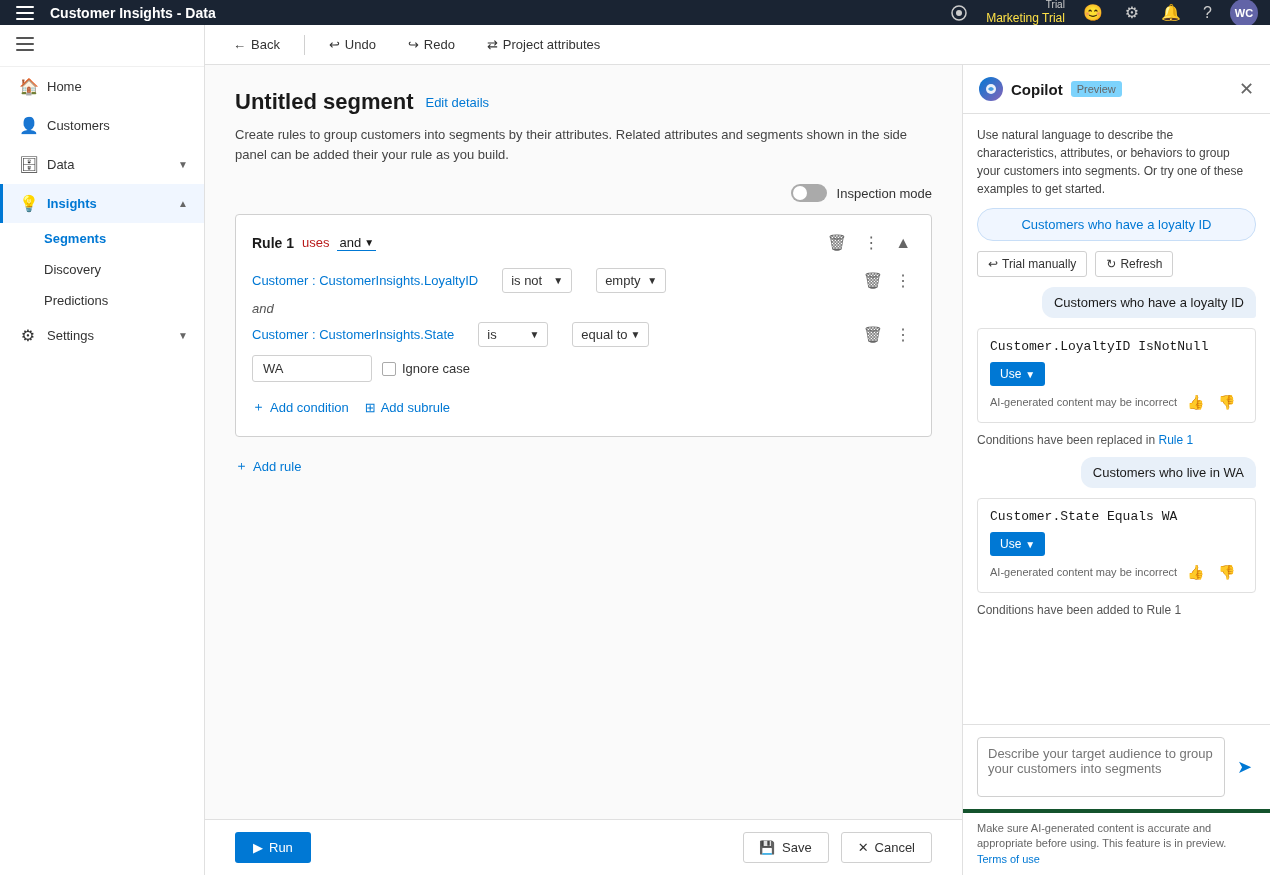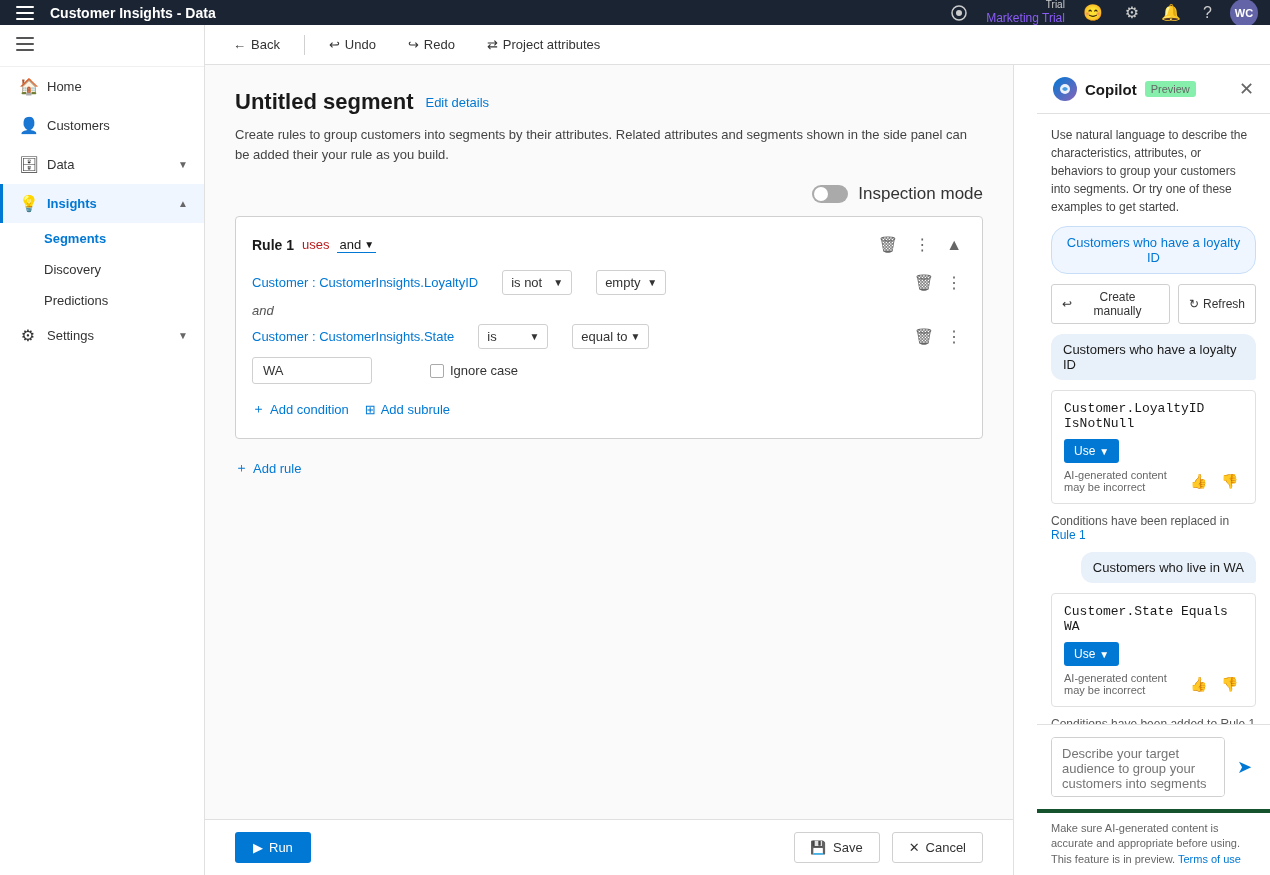--- a/index.html
+++ b/index.html
@@ -3,21 +3,21 @@
   <meta charset="utf-8">
   <style>
     * { box-sizing: border-box; margin: 0; padding: 0; }
     body { font-family: 'Segoe UI', sans-serif; font-size: 13px; background: #f5f5f5; display: flex; flex-direction: column; height: 875px; overflow: hidden; }
 
     
     .topbar { background: #1a2433; color: #fff; height: 25px; display: flex; align-items: center; padding: 0 12px; gap: 12px; flex-shrink: 0; }
     .topbar-title { font-size: 14px; font-weight: 600; color: #fff; flex: 1; }
     .topbar-icons { display: flex; align-items: center; gap: 14px; margin-left: auto; }
     .topbar-trial { display: flex; flex-direction: column; align-items: flex-end; font-size: 10px; line-height: 1.2; color: #ccc; }
-    .topbar-trial span:last-child { font-size: 12px; color: #8b5cf6; font-weight: 500; }
+    .topbar-trial span:last-child { font-size: 12px; color: #fde047; font-weight: 500; }
     .icon-btn { background: none; border: none; color: #ccc; cursor: pointer; font-size: 16px; padding: 4px; border-radius: 3px; display: flex; align-items: center; justify-content: center; }
     .avatar { width: 28px; height: 28px; border-radius: 50%; background: #6264a7; color: #fff; font-size: 11px; font-weight: 600; display: flex; align-items: center; justify-content: center; }
 
     
     .app-body { display: flex; flex: 1; overflow: hidden; }
 
     
     .sidebar { width: 205px; background: #fff; border-right: 1px solid #e0e0e0; display: flex; flex-direction: column; flex-shrink: 0; overflow-y: auto; }
     .sidebar-hamburger { padding: 12px 16px; border-bottom: 1px solid #f0f0f0; }
     .sidebar-nav { flex: 1; }
@@ -44,21 +44,21 @@
     .page-desc { font-size: 13px; color: #444; margin-bottom: 20px; line-height: 1.5; }
 
     
     .inspection-row { display: flex; align-items: center; justify-content: flex-end; gap: 10px; margin-bottom: 12px; }
     .toggle { position: relative; width: 36px; height: 18px; }
     .toggle input { opacity: 0; width: 0; height: 0; }
     .toggle-slider { position: absolute; top: 0; left: 0; right: 0; bottom: 0; background: #aaa; border-radius: 9px; cursor: pointer; transition: .2s; }
     .toggle-slider:before { content: ''; position: absolute; height: 14px; width: 14px; left: 2px; top: 2px; background: white; border-radius: 50%; transition: .2s; }
     input:checked + .toggle-slider { background: #0078d4; }
     input:checked + .toggle-slider:before { transform: translateX(18px); }
-    .inspection-label { font-size: 17px; color: #333; }
+    .inspection-label { font-size: 13px; color: #333; }
 
     
     .rule-box { background: #fff; border: 1px solid #d0d0d0; border-radius: 4px; padding: 16px; margin-bottom: 16px; }
     .rule-header { display: flex; align-items: center; gap: 8px; margin-bottom: 14px; }
     .rule-title { font-size: 14px; font-weight: 600; color: #1a1a1a; }
     .rule-uses { font-size: 13px; color: #b91c1c; }
     .rule-dropdown { display: inline-flex; align-items: center; gap: 3px; border-bottom: 1px solid #0078d4; padding: 0 2px; cursor: pointer; font-size: 13px; color: #1a1a1a; }
     .rule-header-actions { margin-left: auto; display: flex; align-items: center; gap: 8px; }
     .icon-gray { color: #666; cursor: pointer; font-size: 16px; padding: 2px 4px; border-radius: 3px; }
 
@@ -67,43 +67,43 @@
     .condition-field { font-size: 13px; color: #0078d4; cursor: pointer; }
     .condition-op { display: flex; align-items: center; gap: 3px; border: 1px solid #d0d0d0; padding: 4px 8px; border-radius: 3px; cursor: pointer; background: #fff; font-size: 13px; color: #333; min-width: 70px; justify-content: space-between; }
     .condition-val { display: flex; align-items: center; gap: 3px; border: 1px solid #d0d0d0; padding: 4px 8px; border-radius: 3px; cursor: pointer; background: #fff; font-size: 13px; color: #333; min-width: 70px; justify-content: space-between; }
     .condition-actions { margin-left: auto; display: flex; gap: 4px; }
 
     .and-label { font-size: 13px; color: #555; font-style: italic; margin: 6px 0; }
 
     
     .value-row { display: flex; align-items: center; gap: 10px; margin-bottom: 12px; }
     .value-input { border: 1px solid #d0d0d0; padding: 5px 10px; border-radius: 3px; font-size: 13px; width: 120px; color: #333; background: #fff; }
-    .ignore-case { display: flex; align-items: center; gap: 6px; font-size: 13px; color: #333; margin-left: 48px; }
+    .ignore-case { display: flex; align-items: center; gap: 6px; font-size: 13px; color: #333; }
     .checkbox { width: 14px; height: 14px; border: 1px solid #aaa; border-radius: 2px; cursor: pointer; background: #fff; }
 
     
     .add-row { display: flex; align-items: center; gap: 16px; margin-top: 8px; }
     .add-btn { display: flex; align-items: center; gap: 5px; color: #0078d4; background: none; border: none; cursor: pointer; font-size: 13px; padding: 4px 0; }
 
     
     .add-rule-btn { display: flex; align-items: center; gap: 5px; color: #0078d4; background: none; border: none; cursor: pointer; font-size: 13px; padding: 4px 0; margin-top: 8px; }
 
     
     .bottom-bar { background: #fff; border-top: 1px solid #e0e0e0; padding: 12px 30px; display: flex; align-items: center; gap: 12px; flex-shrink: 0; }
     .run-btn { background: #0078d4; color: #fff; border: none; padding: 8px 18px; border-radius: 3px; font-size: 13px; cursor: pointer; display: flex; align-items: center; gap: 6px; font-weight: 500; }
     .spacer { flex: 1; }
     .save-btn { background: #fff; color: #333; border: 1px solid #d0d0d0; padding: 7px 16px; border-radius: 3px; font-size: 13px; cursor: pointer; display: flex; align-items: center; gap: 6px; }
     .cancel-btn { background: #fff; color: #333; border: 1px solid #d0d0d0; padding: 7px 16px; border-radius: 3px; font-size: 13px; cursor: pointer; display: flex; align-items: center; gap: 6px; }
 
     
-    .copilot-panel { width: 257px; background: #fff; border-left: 1px solid #e0e0e0; display: flex; flex-direction: column; flex-shrink: 0; padding-left: 23px; }
+    .copilot-panel { width: 308px; background: #fff; border-left: 1px solid #e0e0e0; display: flex; flex-direction: column; flex-shrink: 0; }
     .copilot-header { display: flex; align-items: center; gap: 8px; padding: 12px 16px; border-bottom: 1px solid #e0e0e0; flex-shrink: 0; }
     .copilot-icon { width: 24px; height: 24px; background: linear-gradient(135deg, #0078d4, #8764b8); border-radius: 50%; display: flex; align-items: center; justify-content: center; font-size: 13px; color: white; }
     .copilot-title { font-size: 15px; font-weight: 600; color: #1a1a1a; }
-    .copilot-preview { font-size: 11px; color: #666; background: #86efac; padding: 2px 6px; border-radius: 3px; }
+    .copilot-preview { font-size: 11px; color: #666; background: #7dd3fc; padding: 2px 6px; border-radius: 3px; }
     .copilot-close { margin-left: auto; background: none; border: none; cursor: pointer; color: #666; font-size: 18px; }
 
     .copilot-scroll { flex: 1; overflow-y: auto; padding: 12px 14px; display: flex; flex-direction: column; gap: 10px; }
 
     .copilot-intro { font-size: 12px; color: #444; line-height: 1.5; }
 
     .copilot-chip { background: #f0f6ff; border: 1px solid #c8def7; border-radius: 16px; padding: 8px 14px; font-size: 13px; color: #0078d4; cursor: pointer; text-align: center; }
 
     .copilot-actions { display: flex; gap: 8px; }
     .copilot-action-btn { display: flex; align-items: center; gap: 4px; background: #fff; border: 1px solid #d0d0d0; padding: 5px 10px; border-radius: 3px; font-size: 12px; color: #333; cursor: pointer; }
@@ -360,21 +360,21 @@
 
         <div class="copilot-scroll">
 
           <div class="copilot-intro">Use natural language to describe the characteristics, attributes, or behaviors to group your customers into segments. Or try one of these examples to get started.</div>
 
           <div class="copilot-chip">Customers who have a loyalty ID</div>
 
           <div class="copilot-actions">
             <button class="copilot-action-btn">
               <span>↩</span>
-              <span>Create manually</span>
+              <span>Trial manually</span>
             </button>
             <button class="copilot-action-btn">
               <span>↻</span>
               <span>Refresh</span>
             </button>
           </div>
 
           <div style="display: flex; justify-content: flex-end;">
             <div class="user-bubble">Customers who have a loyalty ID</div>
           </div>

